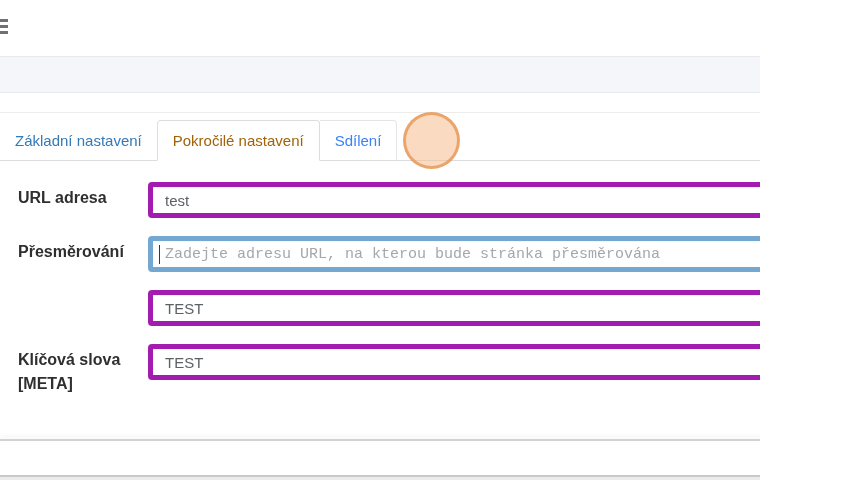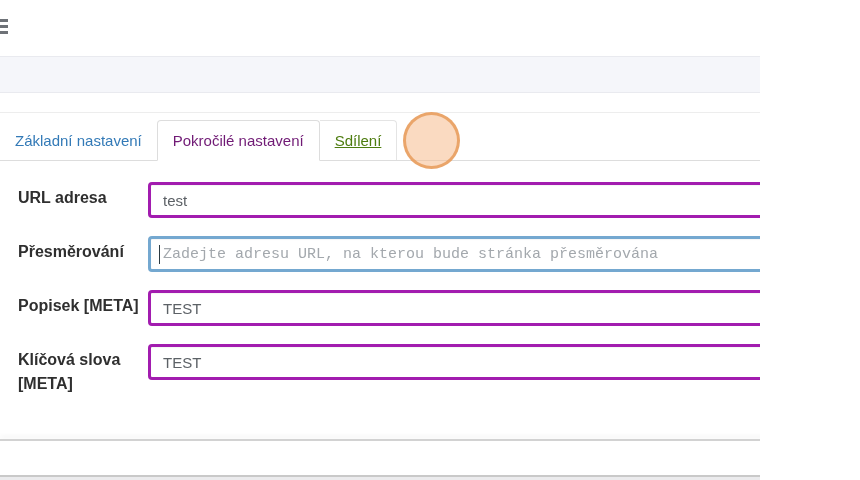--- a/index.html
+++ b/index.html
@@ -18,35 +18,35 @@
   
   .tabs-topline { position:absolute; left:0; top:112px; width:860px; height:1px; background:#ededed; }
   
   .tabs-underline { position:absolute; left:0; top:160px; width:860px; height:1px; background:#ddd; z-index:1; }
 
   .tabbar { position:absolute; left:0; top:120px; height:41px; display:flex; align-items:flex-start; z-index:3; }
   .tab { display:flex; align-items:center; height:40px; padding:0 15px; font-size:15px;
          white-space:nowrap; cursor:pointer; }
   .tab.link { color:#337ab7; }
   .tab.active { height:41px; background:#fff; border:1px solid #ddd; border-bottom:1px solid #fff;
-                border-radius:4px 4px 0 0; color:#701a75; }
+                border-radius:4px 4px 0 0; color:#a16207; }
   .tab.boxed { background:#fff; border:1px solid #e4e4e4; border-left:none; border-bottom:none;
-               border-radius:0 4px 0 0; color:#4d7c0f;text-decoration:underline; }
+               border-radius:0 4px 0 0; color:#3b82f6; }
 
   
   .highlight-circle { position:absolute; left:403px; top:112px; width:57px; height:57px;
                       border-radius:50%; border:3px solid rgba(231,156,92,0.85);
                       background:rgba(246,188,142,0.55); z-index:5; pointer-events:none; }
 
   
   .frow { position:absolute; left:0; width:860px; height:36px; }
   .frow label { position:absolute; left:18px; top:4px; width:122px; font-size:16px; font-weight:bold;
                 color:#2f2f2f; line-height:24px; }
   .frow input { position:absolute; left:148px; top:0; width:639px; height:36px;
-                border:3px solid #a21caf; border-radius:4px; background:#fff;
+                border:5px solid #a21caf; border-radius:4px; background:#fff;
                 padding:0 12px; font-family:"Liberation Sans", sans-serif; font-size:15px;
                 color:#5c6166; box-shadow:inset 0 1px 1px rgba(0,0,0,0.04); outline:none; }
   .frow input::placeholder { color:#a3a8ad; opacity:1; }
   .frow input.focused { border-color:#74a8d0;font-family:Liberation Mono, monospace; }
   .caret { position:absolute; left:159px; top:9px; width:1px; height:19px; background:#2b3a42; }
 
   .row-url   { top:182px; }
   .row-redir { top:236px; }
   .row-desc  { top:290px; }
   .row-keys  { top:344px;border-radius:8px; }
@@ -86,21 +86,20 @@
     <input type="text" value="test" style="">
   </div>
 
   <div class="frow row-redir">
     <label>Přesměrování</label>
     <input type="text" class="focused" placeholder="Zadejte adresu URL, na kterou bude stránka přesměrována" style="">
     <div class="caret"></div>
   </div>
 
   <div class="frow row-desc">
-    <label>Popisek [META]</label>
     <input type="text" value="TEST" style="">
   </div>
 
   <div class="frow row-keys">
     <label>Klíčová slova [META]</label>
     <input type="text" value="TEST" style="">
   </div>
 
   <div class="divider"></div>
   <div class="bottom-strip"></div>

